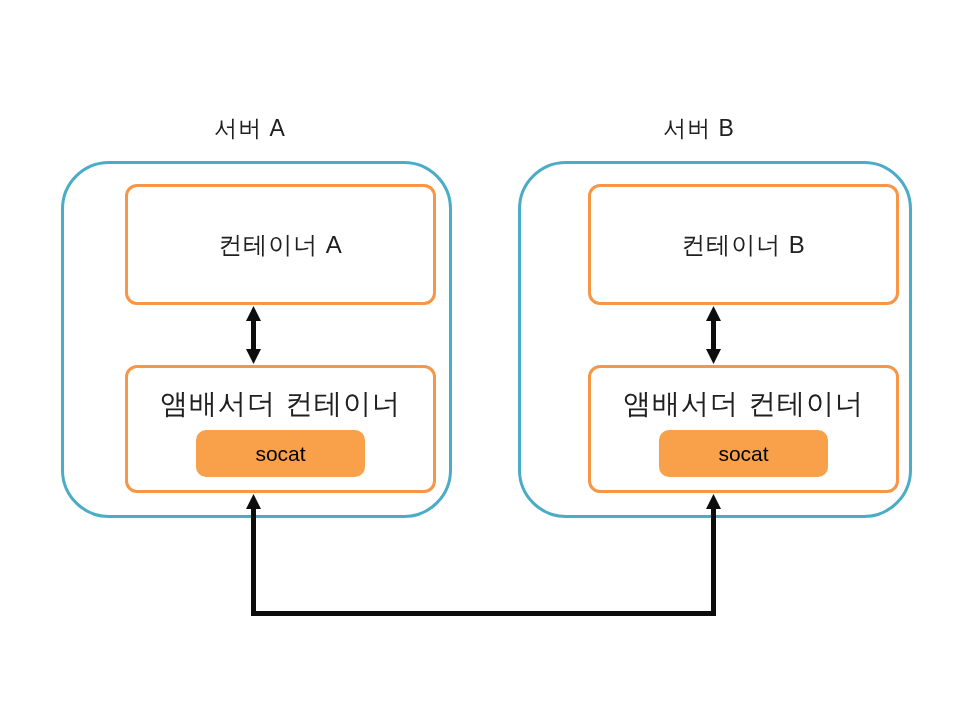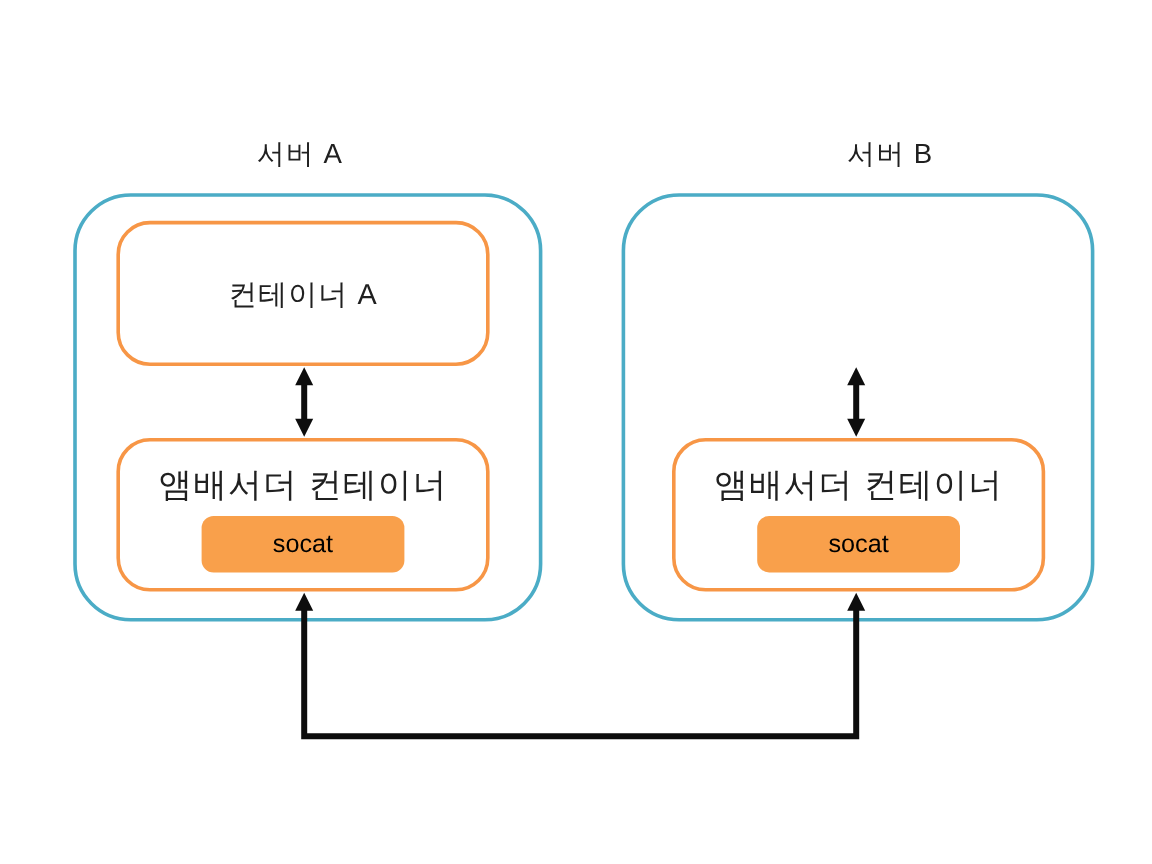--- a/index.html
+++ b/index.html
@@ -22,38 +22,39 @@
 
   .server-label{
     position:absolute;
     width:200px;height:32px;line-height:32px;
     text-align:center;
     font-size:23px;
     letter-spacing:1px;
     color:var(--text);
   }
   #label-a{left:150px;top:112px;}
-  #label-b{left:642px;top:112px;}
+  #label-b{left:599px;top:112px;}
 
   .server-box{
     position:absolute;
     border:3px solid var(--server-border);
     border-radius:48px;
     background:transparent;
     box-sizing:border-box;
   }
   #server-a{left:61px;top:161px;width:391px;height:357px;}
   #server-b{left:518px;top:161px;width:394px;height:357px;}
 
   .inner-box{
     position:absolute;
     border:3px solid var(--container-border);
-    border-radius:28px;
+    border-radius:12px;
     background:var(--bg);
     box-sizing:border-box;
+    margin-left:28px;
   }
   .container-box{
     display:flex;align-items:center;justify-content:center;
     font-size:24px;letter-spacing:1px;
   }
   #container-a{left:97px;top:184px;width:311px;height:121px;}
   #container-b{left:560px;top:184px;width:311px;height:121px;}
 
   #ambassador-a{left:97px;top:365px;width:311px;height:128px;}
   #ambassador-b{left:560px;top:365px;width:311px;height:128px;}
@@ -91,20 +92,23 @@
   <div id="label-b" class="server-label">서버 B</div>
 
   <div id="server-a" class="server-box"></div>
 
   <div id="server-b" class="server-box"></div>
 
   <div id="container-a" class="inner-box container-box">
     <span>컨테이너 A</span>
   </div>
 
+  <div id="container-b" class="inner-box container-box">
+    <span>컨테이너 B</span>
+  </div>
 
   <div id="ambassador-a" class="inner-box">
     <span class="ambassador-label">앰배서더 컨테이너</span>
     <div class="socat-box">
       <span>socat</span>
     </div>
   </div>
 
   <div id="ambassador-b" class="inner-box">
     <span class="ambassador-label">앰배서더 컨테이너</span>

